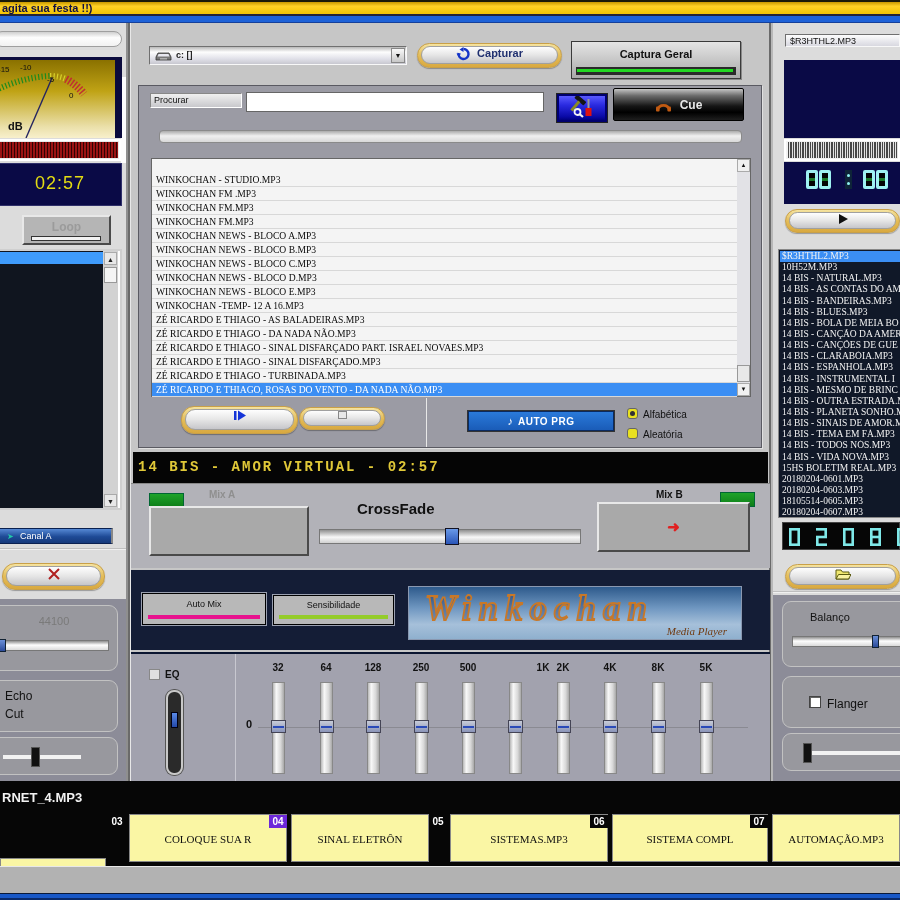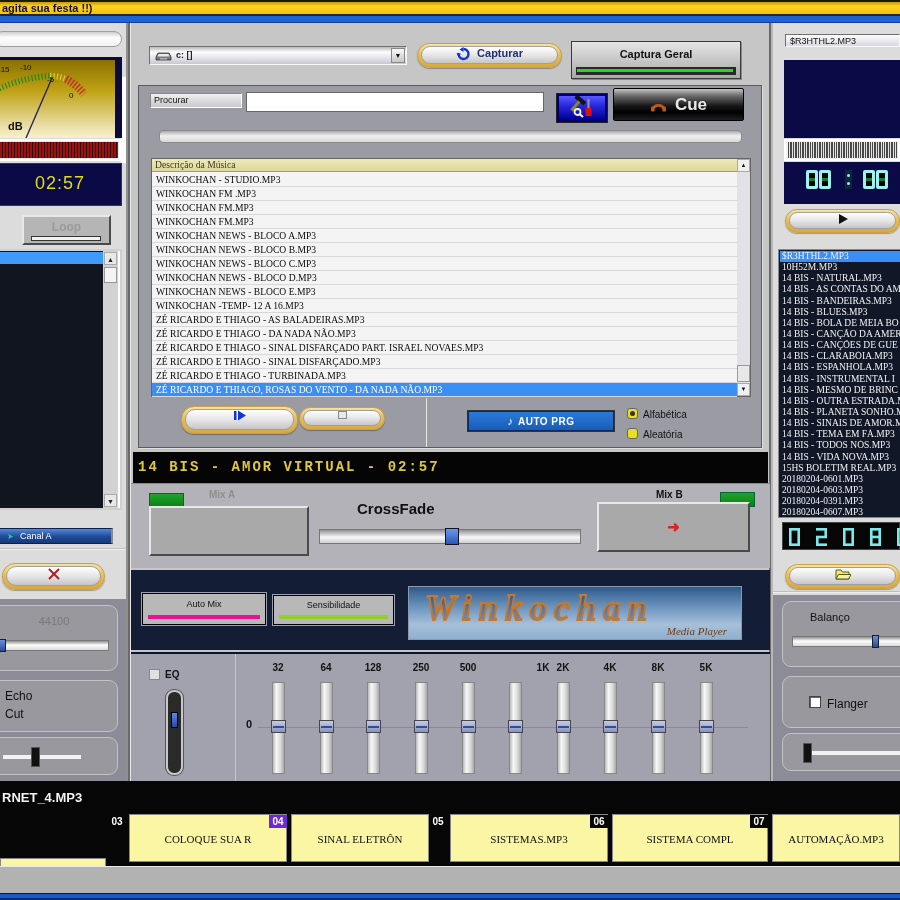--- a/index.html
+++ b/index.html
@@ -157,28 +157,27 @@
         </svg>
     </div>
 
     <div class="abs" style="left:474px;top:2px;width:131px;height:33px;background:linear-gradient(180deg,#C4C4C4,#6A6A6A 22%,#161616 55%,#000 75%,#1E1E1E);border:1px solid #000;border-radius:2px;">
       <div style="display:flex;align-items:center;justify-content:center;gap:8px;height:100%;">
         <svg width="17" height="14">
             <path d="M2.5,12 A6.2,6.2 0 0 1 14.5,12" fill="none" stroke="#C05A12" stroke-width="2.8"></path>
             <rect x="1" y="8.5" width="3.6" height="5" rx="1" fill="#C05A12"></rect>
             <rect x="12.4" y="8.5" width="3.6" height="5" rx="1" fill="#C05A12"></rect>
           </svg>
-        <span style="font-size:17px;font-weight:bold;color:#E8E8E8;text-align:center;">Cue</span>
+        <span style="font-size:12px;font-weight:bold;color:#E8E8E8;text-align:center;">Cue</span>
       </div>
     </div>
 
     <div class="abs" style="left:20px;top:44px;width:583px;height:13px;border-radius:4px;background:linear-gradient(180deg,#ABABAB,#F0F0F0 45%,#D8D8D8);border:1px solid #8A8A8A;"></div>
 
     <div class="abs" style="left:12px;top:72px;width:600px;height:239px;background:#F4F4F4;border:1px solid #666;">
-      <div class="abs serif" style="left:0;top:0;width:585px;height:13px;background:linear-gradient(180deg,#EEE9BB,#DDD89A);border-bottom:1px solid #999;font-size:9.6px;color:#3A3A20;padding-left:3px;line-height:12px;">Descrição da Música</div>
       <div id="rows" class="abs serif" style="left:0;top:14px;width:585px;font-size:9.6px;color:#0A0A0A;">
           <div style="height:14px;line-height:13px;padding-left:4px;white-space:nowrap;overflow:hidden;border-bottom:1px solid #D8D8D8;">WINKOCHAN - STUDIO.MP3</div>
           <div style="height:14px;line-height:13px;padding-left:4px;white-space:nowrap;overflow:hidden;border-bottom:1px solid #D8D8D8;">WINKOCHAN FM .MP3</div>
           <div style="height:14px;line-height:13px;padding-left:4px;white-space:nowrap;overflow:hidden;border-bottom:1px solid #D8D8D8;">WINKOCHAN FM.MP3</div>
           <div style="height:14px;line-height:13px;padding-left:4px;white-space:nowrap;overflow:hidden;border-bottom:1px solid #D8D8D8;">WINKOCHAN FM.MP3</div>
           <div style="height:14px;line-height:13px;padding-left:4px;white-space:nowrap;overflow:hidden;border-bottom:1px solid #D8D8D8;">WINKOCHAN NEWS - BLOCO A.MP3</div>
           <div style="height:14px;line-height:13px;padding-left:4px;white-space:nowrap;overflow:hidden;border-bottom:1px solid #D8D8D8;">WINKOCHAN NEWS - BLOCO B.MP3</div>
           <div style="height:14px;line-height:13px;padding-left:4px;white-space:nowrap;overflow:hidden;border-bottom:1px solid #D8D8D8;">WINKOCHAN NEWS - BLOCO C.MP3</div>
           <div style="height:14px;line-height:13px;padding-left:4px;white-space:nowrap;overflow:hidden;border-bottom:1px solid #D8D8D8;">WINKOCHAN NEWS - BLOCO D.MP3</div>
           <div style="height:14px;line-height:13px;padding-left:4px;white-space:nowrap;overflow:hidden;border-bottom:1px solid #D8D8D8;">WINKOCHAN NEWS - BLOCO E.MP3</div>
@@ -373,21 +372,21 @@
         <div style="height:11.15px;line-height:11px;padding-left:2px;white-space:nowrap;overflow:hidden;">14 BIS - MESMO DE BRINC</div>
         <div style="height:11.15px;line-height:11px;padding-left:2px;white-space:nowrap;overflow:hidden;">14 BIS - OUTRA ESTRADA.M</div>
         <div style="height:11.15px;line-height:11px;padding-left:2px;white-space:nowrap;overflow:hidden;">14 BIS - PLANETA SONHO.M</div>
         <div style="height:11.15px;line-height:11px;padding-left:2px;white-space:nowrap;overflow:hidden;">14 BIS - SINAIS DE AMOR.M</div>
         <div style="height:11.15px;line-height:11px;padding-left:2px;white-space:nowrap;overflow:hidden;">14 BIS - TEMA EM FÁ.MP3</div>
         <div style="height:11.15px;line-height:11px;padding-left:2px;white-space:nowrap;overflow:hidden;">14 BIS - TODOS NÓS.MP3</div>
         <div style="height:11.15px;line-height:11px;padding-left:2px;white-space:nowrap;overflow:hidden;">14 BIS - VIDA NOVA.MP3</div>
         <div style="height:11.15px;line-height:11px;padding-left:2px;white-space:nowrap;overflow:hidden;">15HS BOLETIM REAL.MP3</div>
         <div style="height:11.15px;line-height:11px;padding-left:2px;white-space:nowrap;overflow:hidden;">20180204-0601.MP3</div>
         <div style="height:11.15px;line-height:11px;padding-left:2px;white-space:nowrap;overflow:hidden;">20180204-0603.MP3</div>
-        <div style="height:11.15px;line-height:11px;padding-left:2px;white-space:nowrap;overflow:hidden;">20180204-0391.MP3</div>
+        <div style="height:11.15px;line-height:11px;padding-left:2px;white-space:nowrap;overflow:hidden;">18105514-0605.MP3</div>
         <div style="height:11.15px;line-height:11px;padding-left:2px;white-space:nowrap;overflow:hidden;">20180204-0607.MP3</div>
       </div>
   </div>
 
   <div class="abs" style="left:9px;top:499px;width:118px;height:28px;background:#060606;border:1px solid #444;">
     <div id="rdigits" style="position:absolute;left:6px;top:5px;display:flex;gap:16px;">
         <svg width="11" height="18">
           <rect x="0" y="0" width="11" height="2.6" fill="#7FE8E8"></rect>
           <rect x="8.4" y="0" width="2.6" height="9.0" fill="#7FE8E8"></rect>
           <rect x="8.4" y="9.0" width="2.6" height="9.0" fill="#7FE8E8"></rect>

